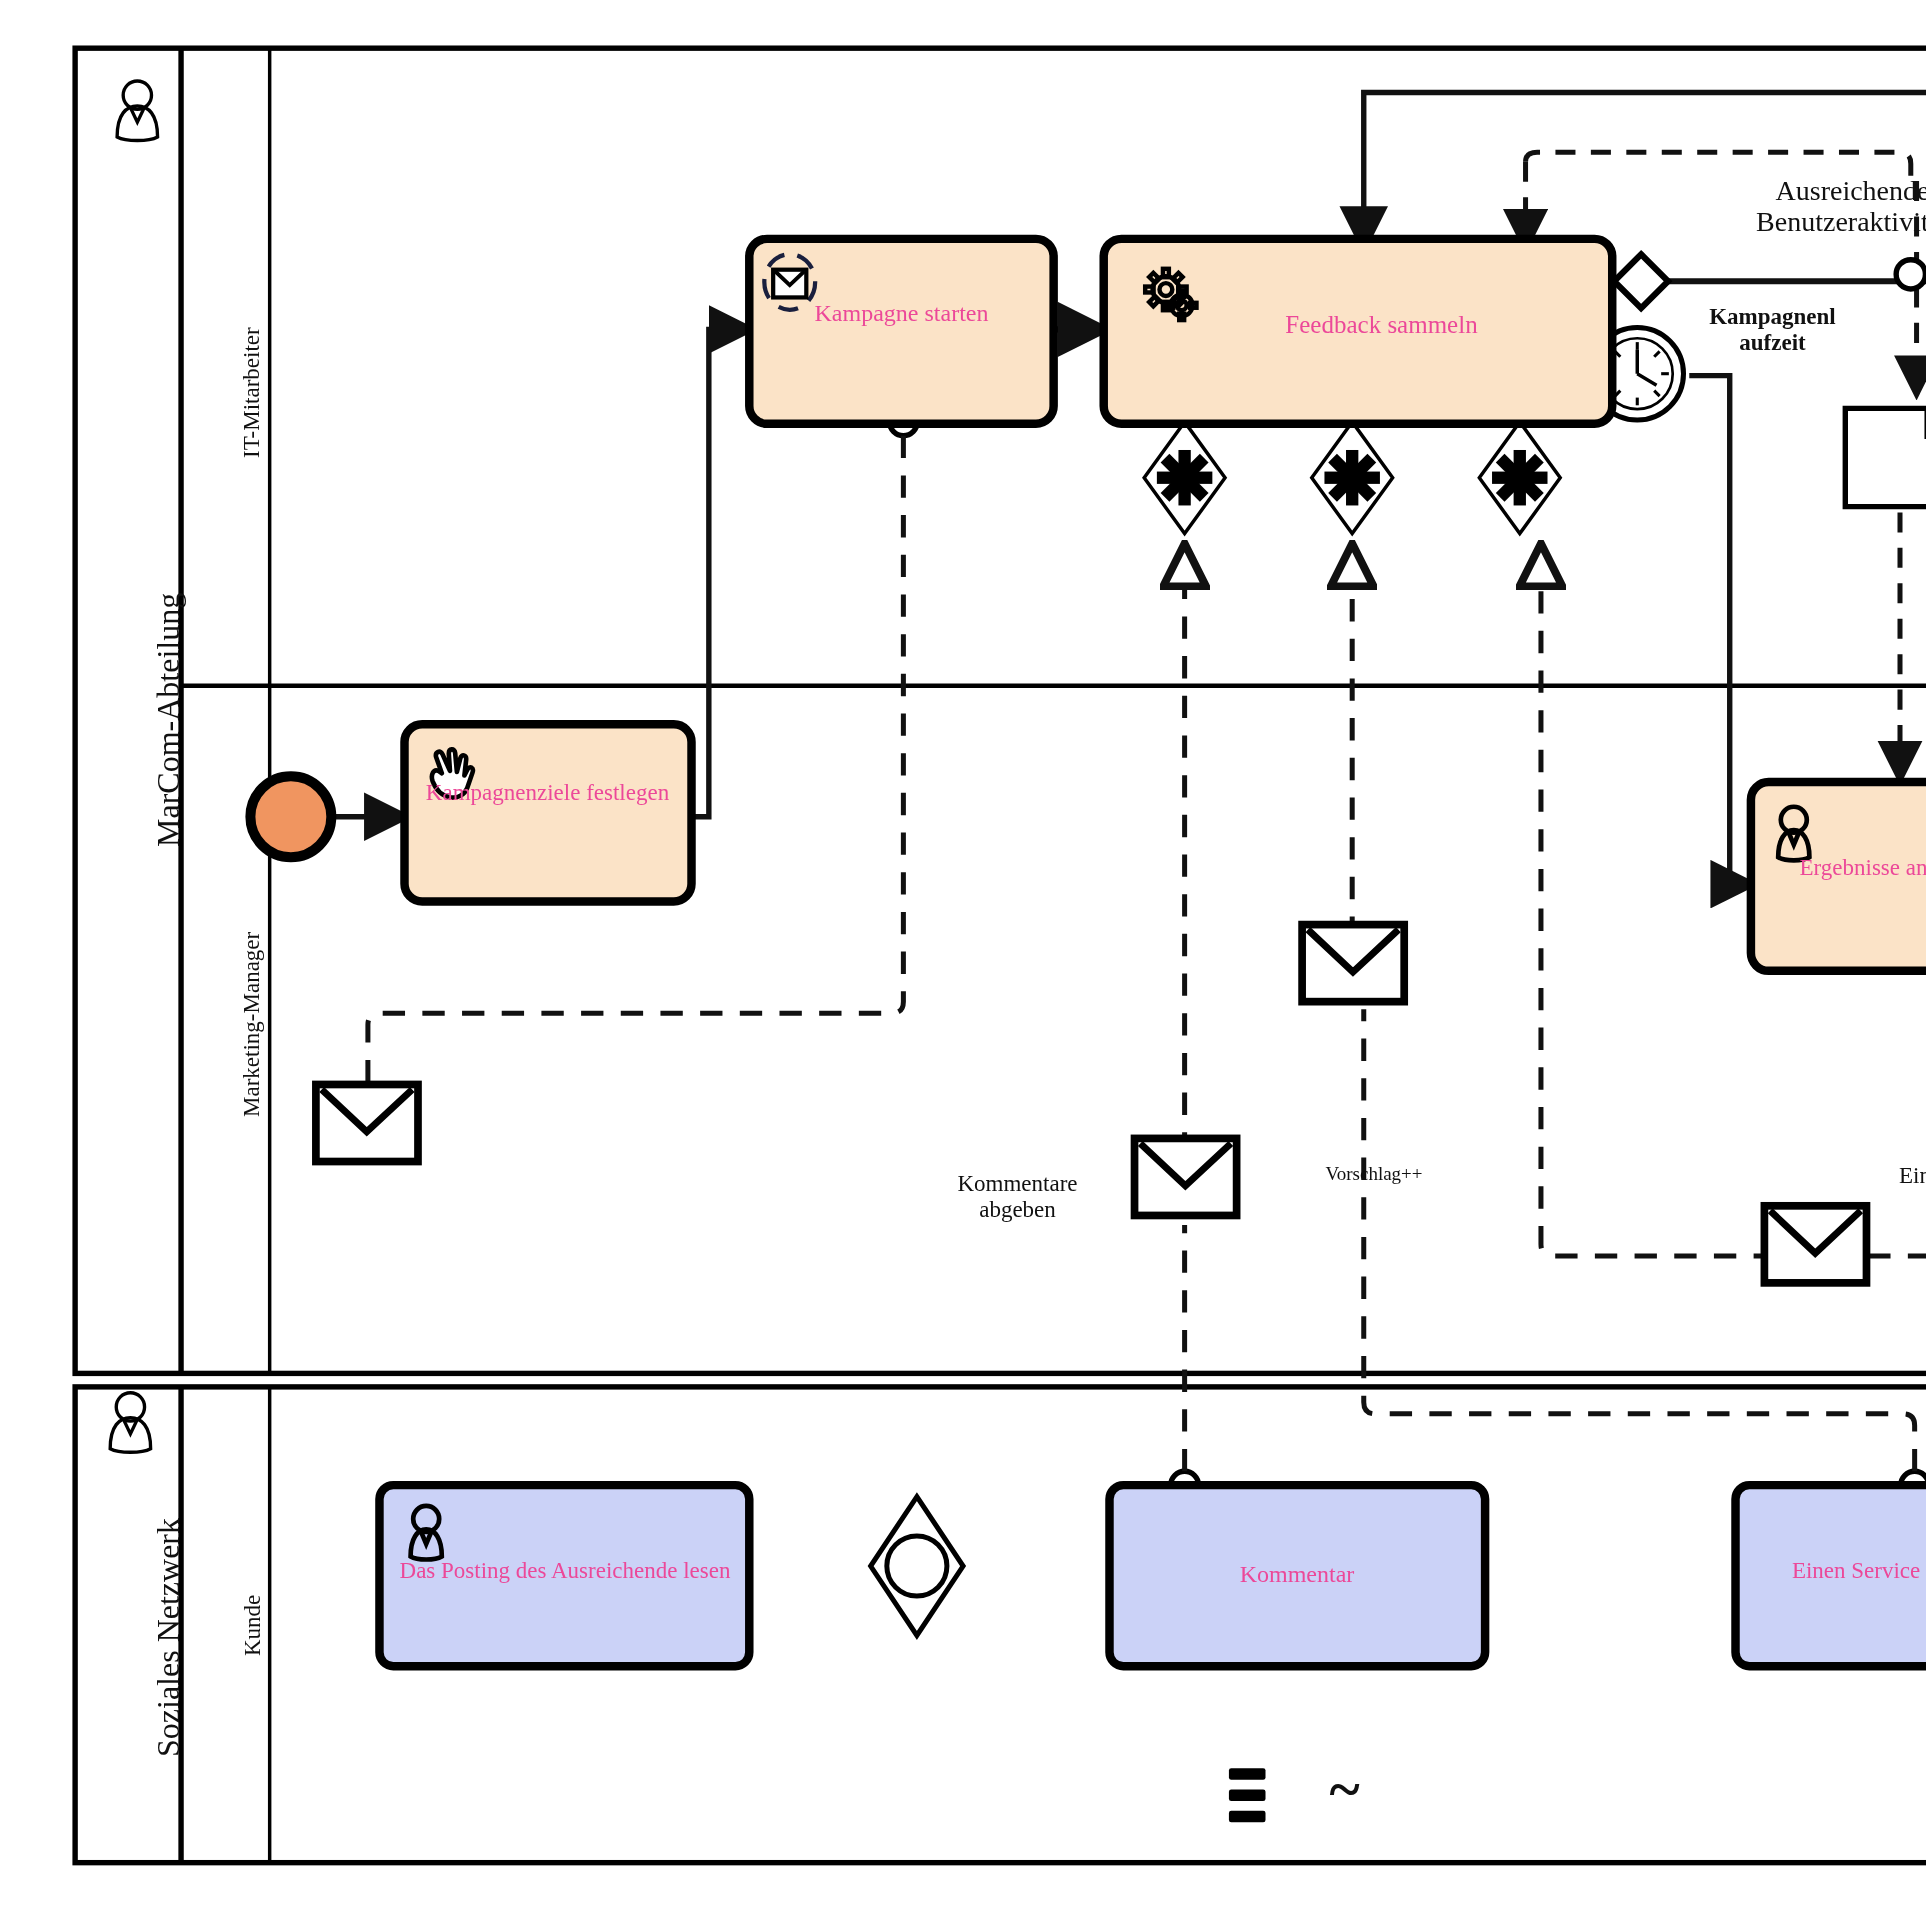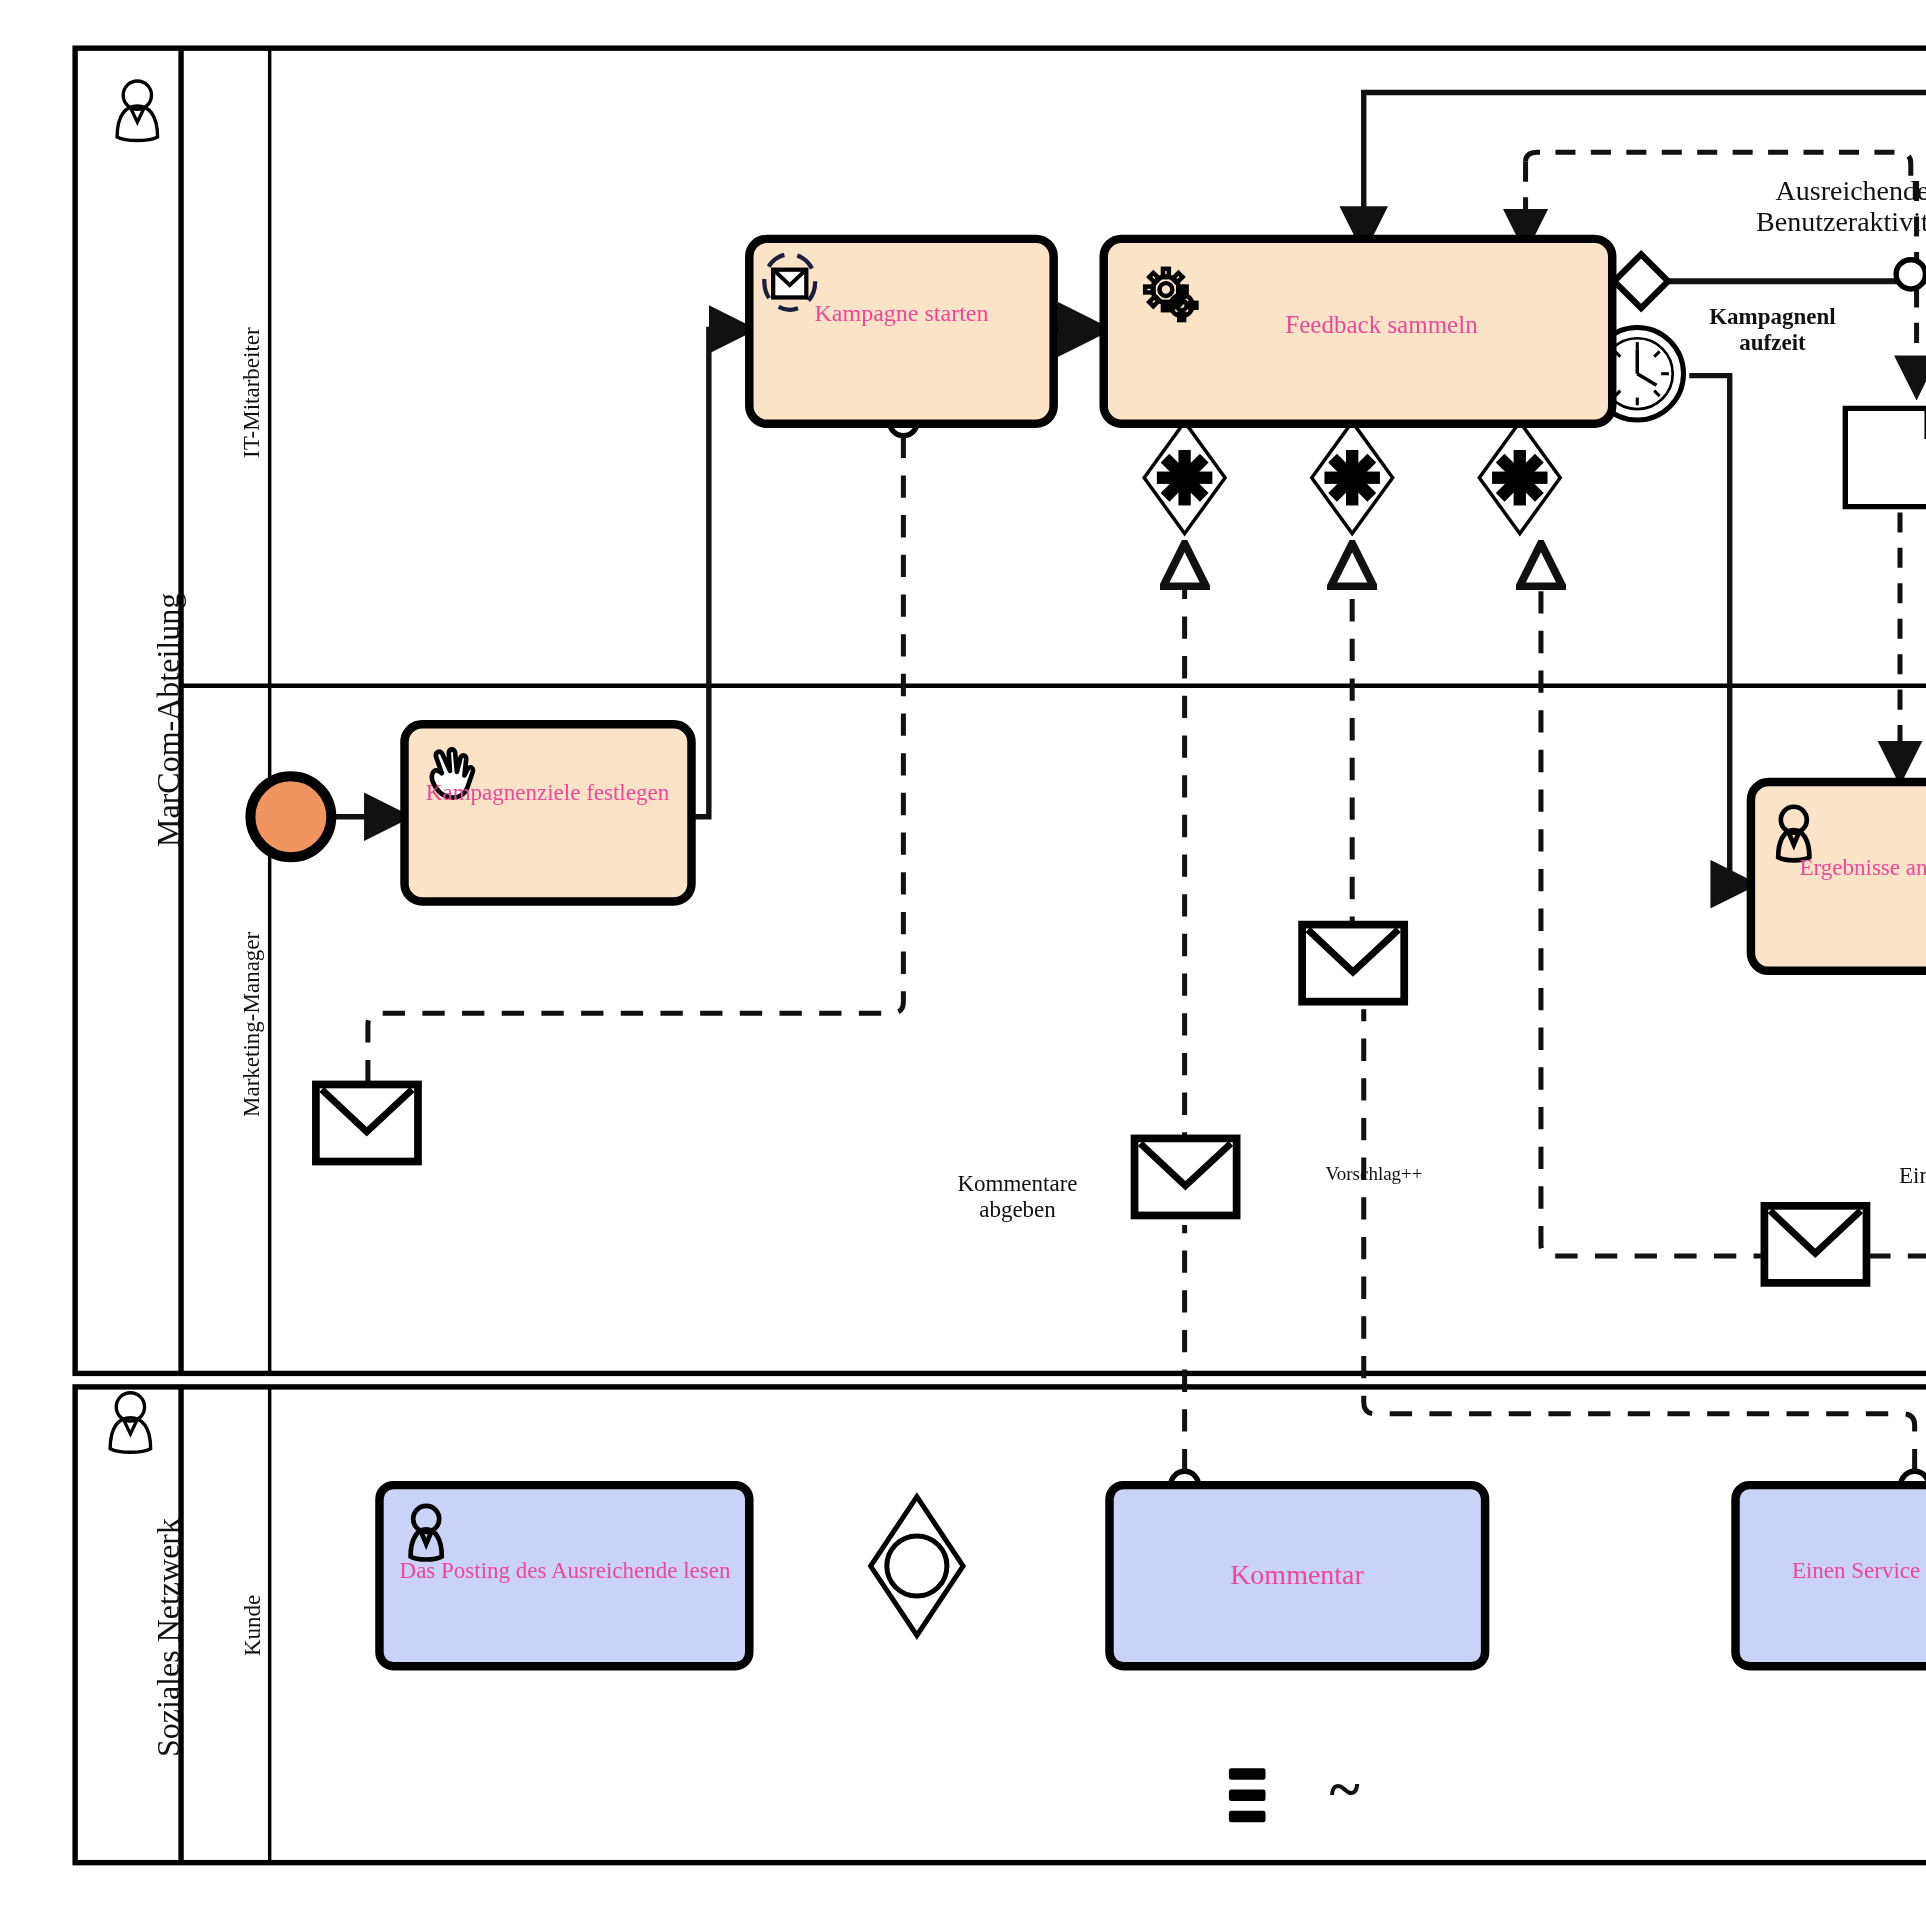--- a/index.html
+++ b/index.html
@@ -284,21 +284,21 @@
 <div class="vlbl" style="left:239px;top:1117px;transform:rotate(-90deg);font-size:23px;">Marketing-Manager</div>
 <div class="vlbl" style="left:150px;top:1757px;transform:rotate(-90deg);font-size:32px;">Soziales Netzwerk</div>
 <div class="vlbl" style="left:240px;top:1656px;transform:rotate(-90deg);font-size:23px;">Kunde</div>
 
 <div class="tasklbl" style="left:755px;top:293px;width:293px;height:42px;font-size:24px;">Kampagne starten</div>
 <div class="tasklbl" style="left:1109px;top:304px;width:497px;height:42px;font-size:25px;padding-left:24px;">Feedback sammeln</div>
 
 <div class="tasklbl" style="left:406px;top:749px;width:283px;height:89px;font-size:23px;">Kampagnenziele festlegen</div>
 <div class="tasklbl" style="left:1772px;top:824px;width:266px;height:89px;font-size:23px;">Ergebnisse analysieren</div>
 <div class="tasklbl" style="left:385px;top:1527px;width:360px;height:89px;font-size:23px;">Das Posting des Ausreichende lesen</div>
-<div class="tasklbl" style="left:1111px;top:1554px;width:372px;height:42px;font-size:28px;">Kommentar</div>
+<div class="tasklbl" style="left:1111px;top:1554px;width:372px;height:42px;font-size:24px;">Kommentar</div>
 <div class="tasklbl" style="left:1741px;top:1527px;width:347px;height:89px;font-size:23px;">Einen Service vorschlagen</div>
 
 <div class="lbl" style="left:1706px;top:175px;width:293px;font-size:28px;">Ausreichende
 Benutzeraktivität</div>
 <div class="lbl" style="left:1676px;top:304px;width:193px;font-size:23px;font-weight:bold;">Kampagnenl
 aufzeit</div>
 <div class="lbl" style="left:1891px;top:559px;width:216px;font-size:23px;">Kampagnen
 bericht</div>
 <div class="lbl" style="left:898px;top:1127px;width:239px;font-size:23px;margin-top:44px;">Kommentare
 abgeben</div>

